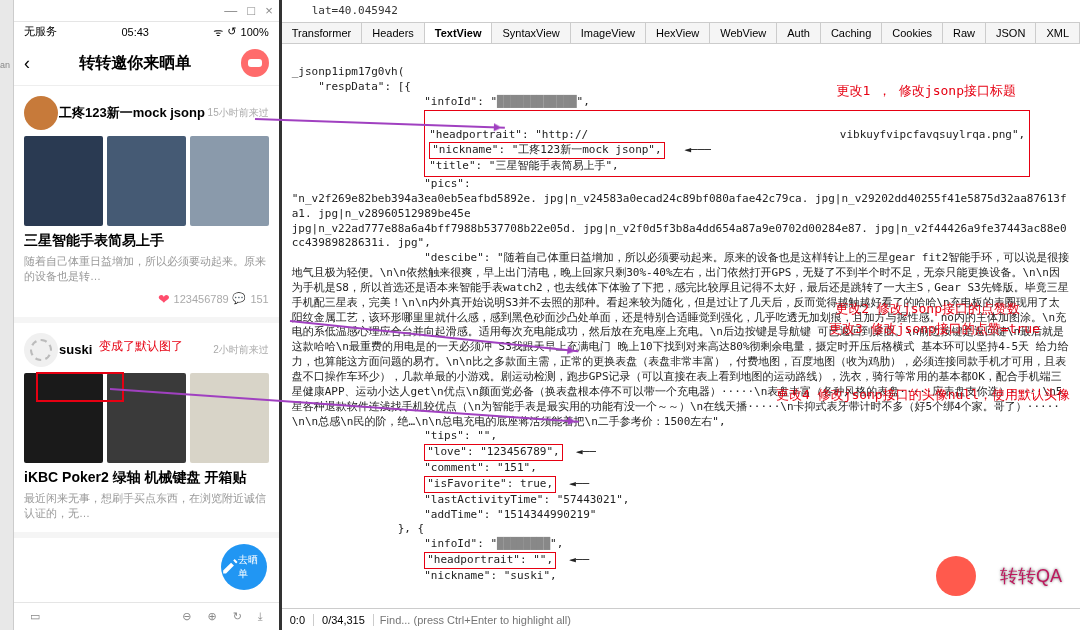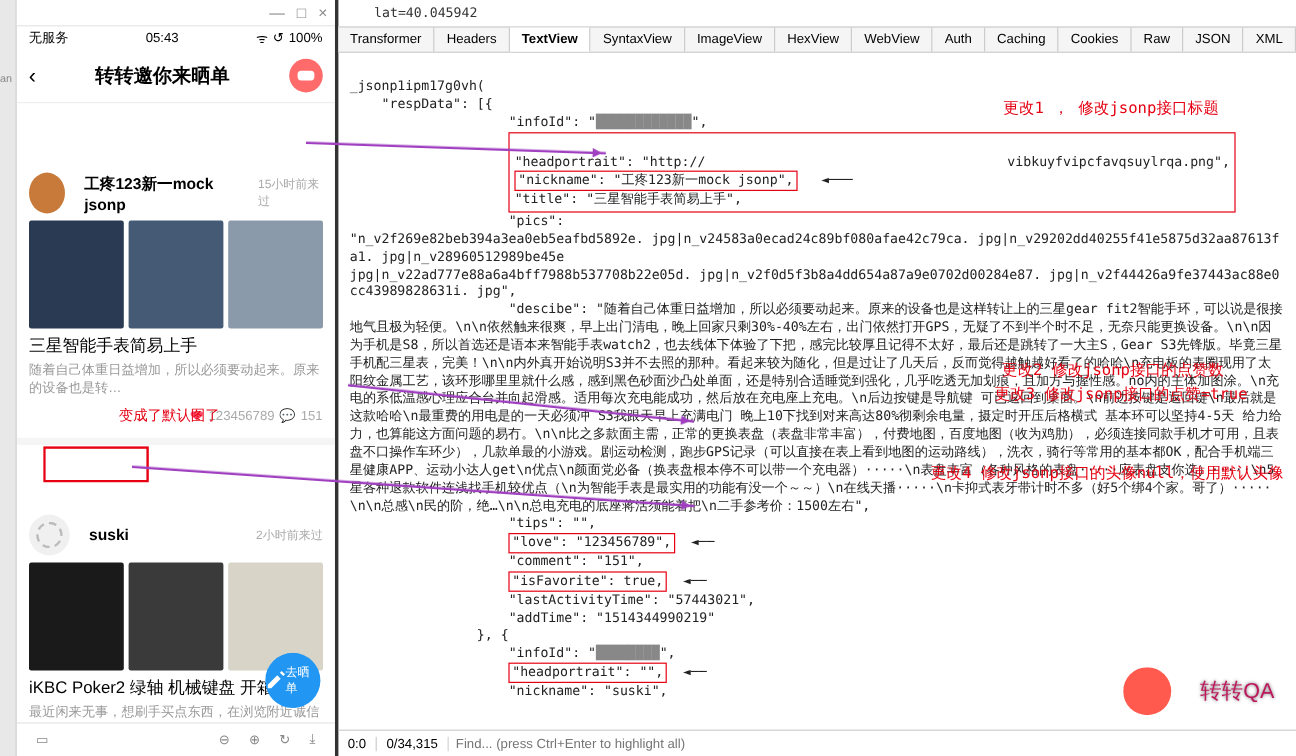--- a/index.html
+++ b/index.html
@@ -12,32 +12,32 @@
 .phone-titlebar span { color: #888; font-size: 13px; cursor: default; }
 .statusbar { display: flex; justify-content: space-between; align-items: center; padding: 2px 10px; font-size: 11px; }
 .statusbar .right { display: flex; gap: 4px; align-items: center;}
 .app-header { display: flex; align-items: center; justify-content: space-between; padding: 8px 10px; border-bottom: 1px solid #eee; }
 .app-header .title { font-size: 16px; font-weight: 600; }
 .app-header .back { font-size: 18px; }
 .app-header .mascot { width: 28px; height: 28px; background: #ff6b6b; border-radius: 50%; position: relative; }
 .app-header .mascot::after{content:"";position:absolute;width:14px;height:8px;background:#fff;border-radius:3px;left:7px;top:10px;}
 .feed { overflow-y: auto; flex: 1; }
 .post { padding: 10px; border-bottom: 6px solid #f5f5f5; }
-.post-head { display: flex; align-items: center; gap: 16px; margin-bottom:6px;margin-top:48px;}
+.post-head { display: flex; align-items: center; gap: 1px; margin-bottom:6px;}
 .avatar { width: 34px; height: 34px; border-radius: 50%; background: #ddd; }
 .avatar.default{background:#f0f0f0; display:flex;align-items:center;justify-content:center;}
 .avatar.default::after{content:"";width:18px;height:18px;border:2px dashed #bbb;border-radius:50%;}
 .nickname { font-size: 13px; font-weight: 600; }
 .time { margin-left: auto; font-size: 10px; color: #aaa; }
 .thumbs { display: flex; gap: 4px; margin: 6px 0; }
 .thumb { flex: 1; height: 90px; background: #2a3a52; border-radius: 2px; }
 .thumb.kb1{background:#1a1a1a;}
 .thumb.kb2{background:#d8d4c8;}
 .thumb.kb3{background:#3a3a3a;}
-.post-title { font-size: 14px; font-weight: 400; margin: 6px 0 4px; }
+.post-title { font-size: 14px; font-weight: 700; margin: 6px 0 4px; }
 .post-desc { font-size: 11px; color: #999; line-height: 1.4; }
 .post-actions { display: flex; justify-content: flex-end; gap: 4px; align-items: center; margin-top: 6px; font-size: 11px; color: #aaa;}
 .heart { color: #ff4d6d; font-size:14px;}
 .red-note { color: #e60012; font-size: 12px; position: absolute; }
 .red-note.note1{ top:338px; left:85px;}
 .sel-box{position:absolute; border:2px solid #e60012; }
 .sel-box.b1{top:372px; left:22px; width:88px; height:30px;}
 .fab { position: absolute; bottom: 40px; right: 12px; width: 46px; height: 46px; background: #2196f3; border-radius: 50%; color: #fff; display: flex; flex-direction: row; align-items: center; justify-content: center; font-size: 10px; }
 .fab svg{width:18px;height:18px;fill:#fff;}
 .bottombar { height: 28px; border-top: 1px solid #e5e5e5; display: flex; align-items: center; justify-content: space-between; padding: 0 16px; color: #888; }

